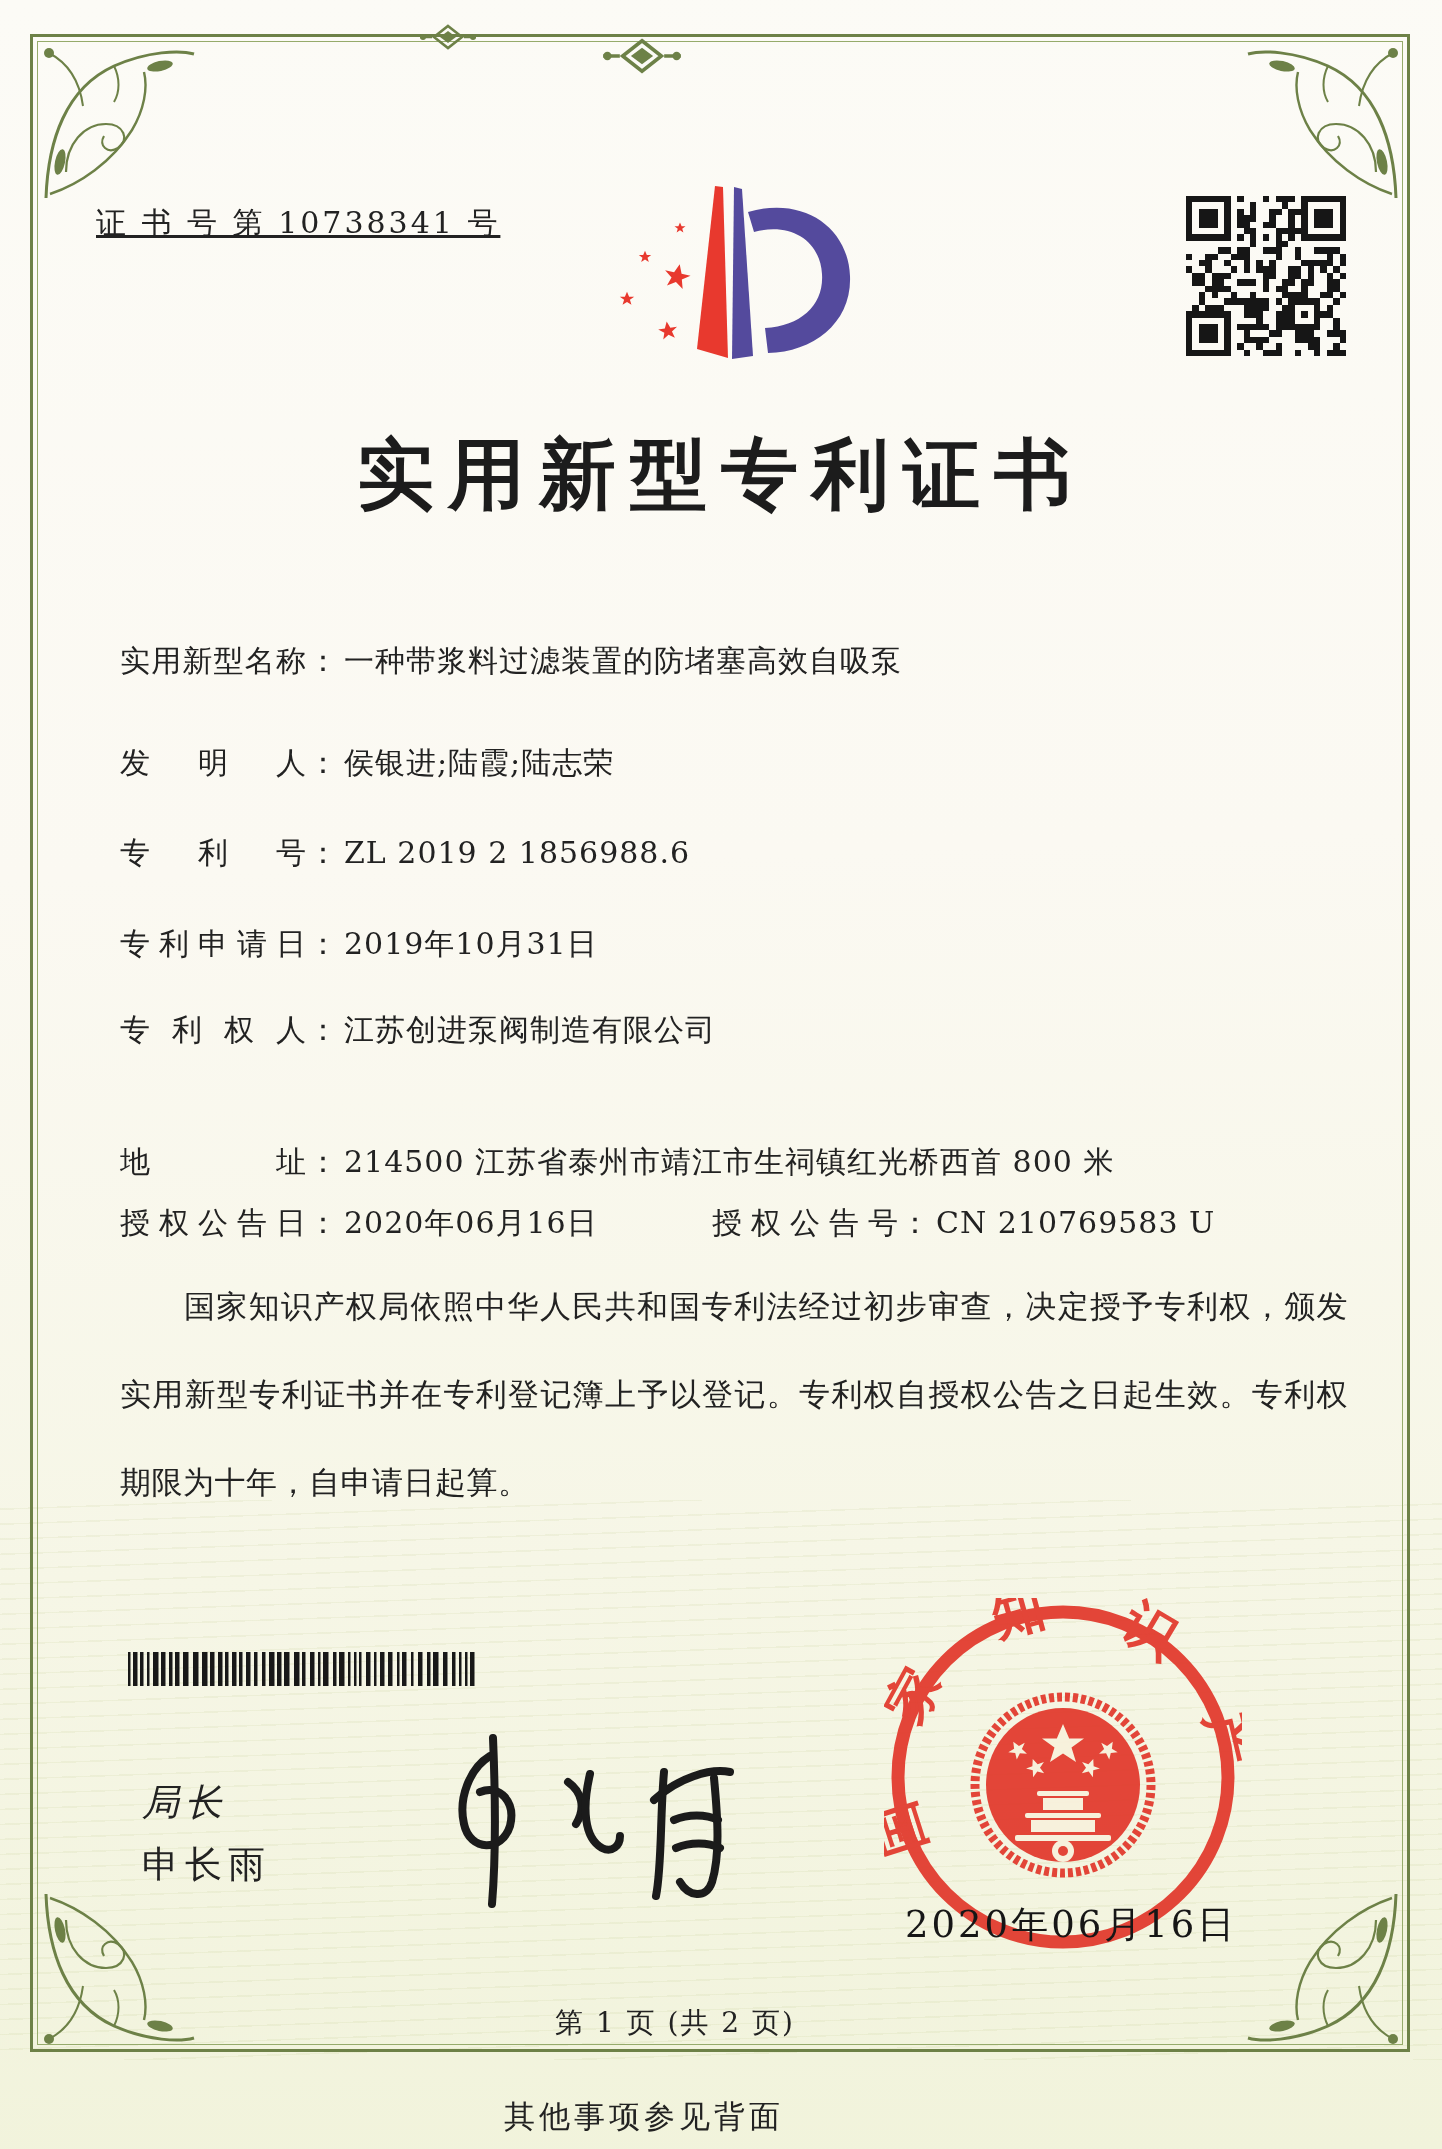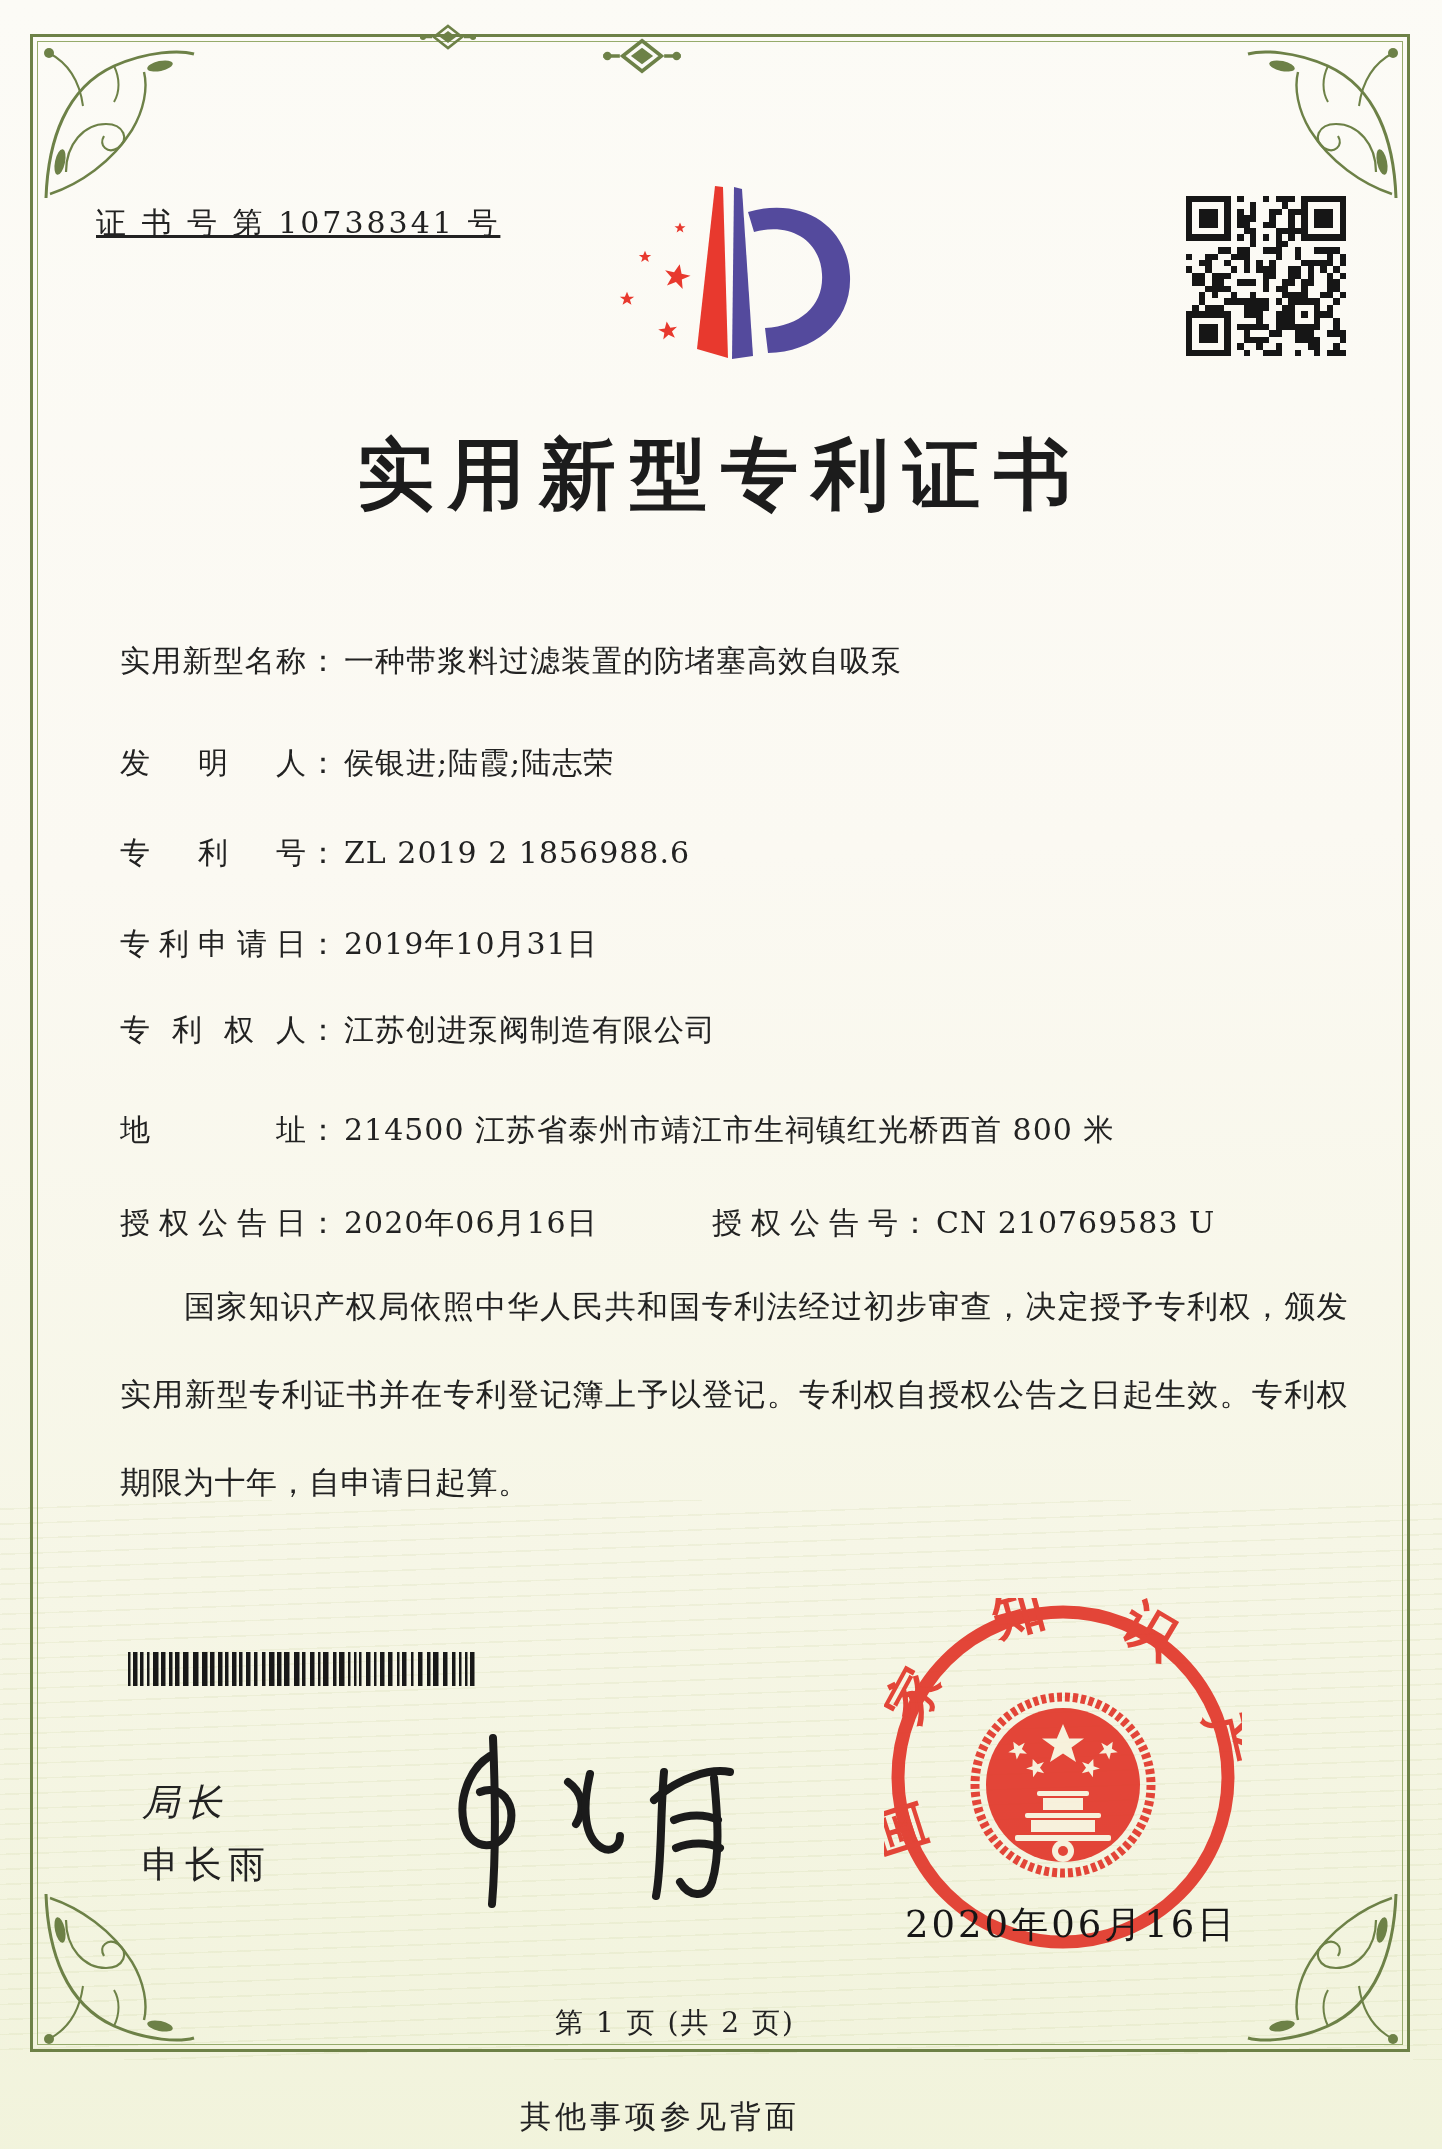--- a/index.html
+++ b/index.html
@@ -43,38 +43,38 @@
     display:inline-block; width:186px; text-align:justify; text-align-last:justify;
     vertical-align:top;
   }
   .fcolon { display:inline-block; margin:0 6px 0 2px; vertical-align:top; }
   .fvalue { display:inline-block; vertical-align:top; letter-spacing:1px; }
   .r-name    { top:622px; }
   .r-inv     { top:724px; }
   .r-pno     { top:814px; }
   .r-fdate   { top:905px; }
   .r-patee   { top:991px; }
-  .r-addr    { top:1091px; }
+  .r-addr    { top:1123px; }
   .r-gdate   { top:1184px; }
   .r-gno     { top:1184px; left:712px; }
   
   .body-text {
     position:absolute; left:120px; top:1262px; width:1228px;
     font-size:31px; line-height:88px; text-align:justify; letter-spacing:.5px;
   }
   .body-text p { text-indent:64px; }
   
   .barcode { position:absolute; left:128px; top:1652px; width:356px; height:34px; }
   .officer-title { position:absolute; left:142px; top:1778px; font-size:37px; letter-spacing:6px; font-family:"DejaVu Sans","Liberation Sans",sans-serif;font-style:italic; }
   .officer-name  { position:absolute; left:142px; top:1840px; font-size:37px; letter-spacing:6px; font-family:"DejaVu Sans","Liberation Sans",sans-serif;text-align:center; }
   .signature { position:absolute; left:362px; top:1716px; width:380px; height:205px; }
   .seal { position:absolute; left:884px; top:1598px; width:358px; height:358px; opacity:.94; }
   .seal-date { position:absolute; left:905px; top:1900px; font-size:37px; letter-spacing:3px; color:#161616; }
   .page-info { position:absolute; left:675px; top:2004px; transform:translateX(-50%); font-size:28px; letter-spacing:2px; }
-  .back-note { position:absolute; left:660px; top:2096px; transform:translateX(-50%); font-size:31px; letter-spacing:4px; }
+  .back-note { position:absolute; left:644px; top:2096px; transform:translateX(-50%); font-size:31px; letter-spacing:4px; }
 </style>
 </head>
 <body>
 
 <div class="page">
 
   <div class="waves"></div>
 
   <svg width="0" height="0" style="position:absolute">
     <defs>

